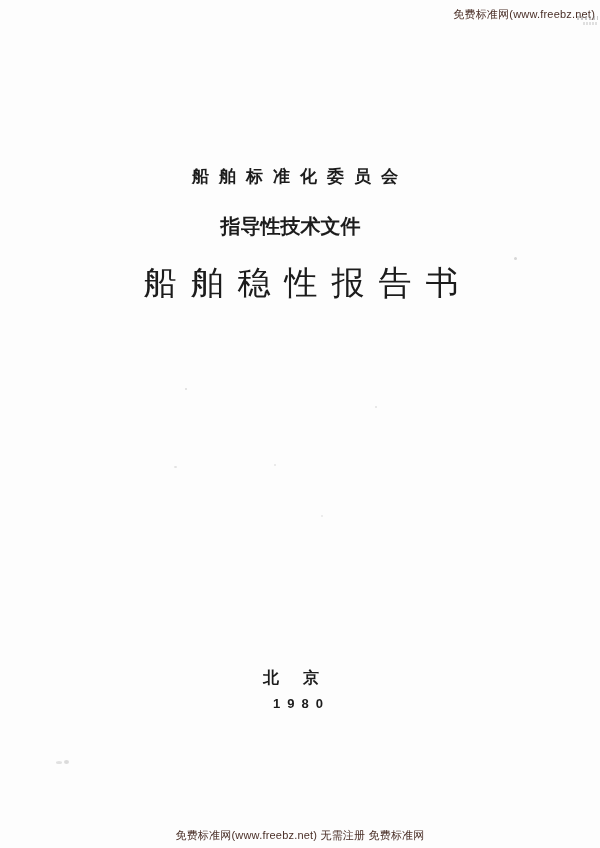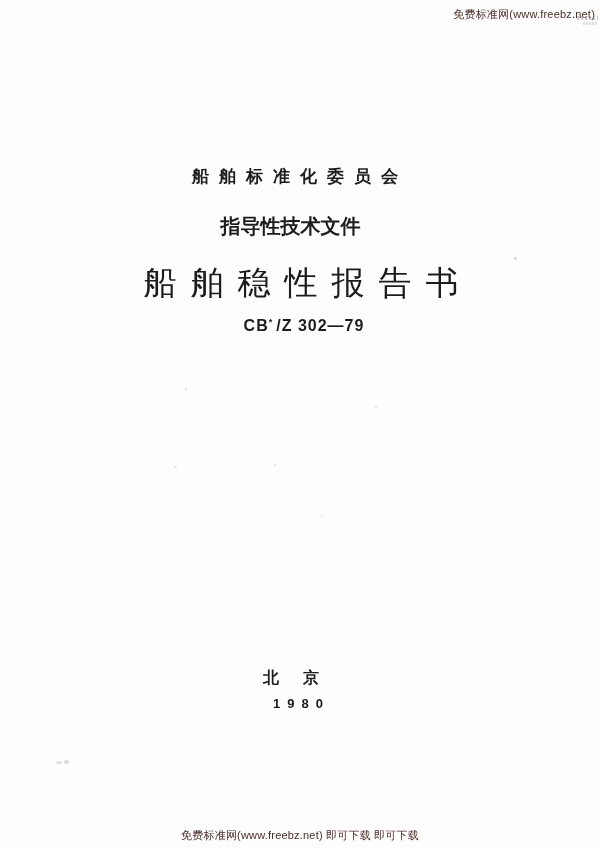--- a/index.html
+++ b/index.html
@@ -52,27 +52,26 @@
 
   <div class="corner-artifact"></div>
   <div class="corner-artifact2"></div>
 
   <div class="line committee">船舶标准化委员会</div>
 
   <div class="line doctype">指导性技术文件</div>
 
   <div class="line title">船舶稳性报告书</div>
 
-  <div class="line stdnum"><span>CB</span><sup>*</sup><span>/Z 302—79</span></div>
 
   <div class="line city">北京</div>
 
   <div class="line year">1980</div>
 
-  <div class="line wm wm-bottom">免费标准网(www.freebz.net) 即可下载 即可下载</div>
+  <div class="line wm wm-bottom">免费标准网(www.freebz.net) 无需注册 免费标准网</div>
 
   <div class="speck sp1"></div>
   <div class="speck sp2"></div>
   <div class="speck sp3"></div>
   <div class="speck sp4"></div>
   <div class="speck sp5"></div>
   <div class="speck sp6"></div>
   <div class="speck sp7"></div>
   <div class="speck sp8"></div>
 

